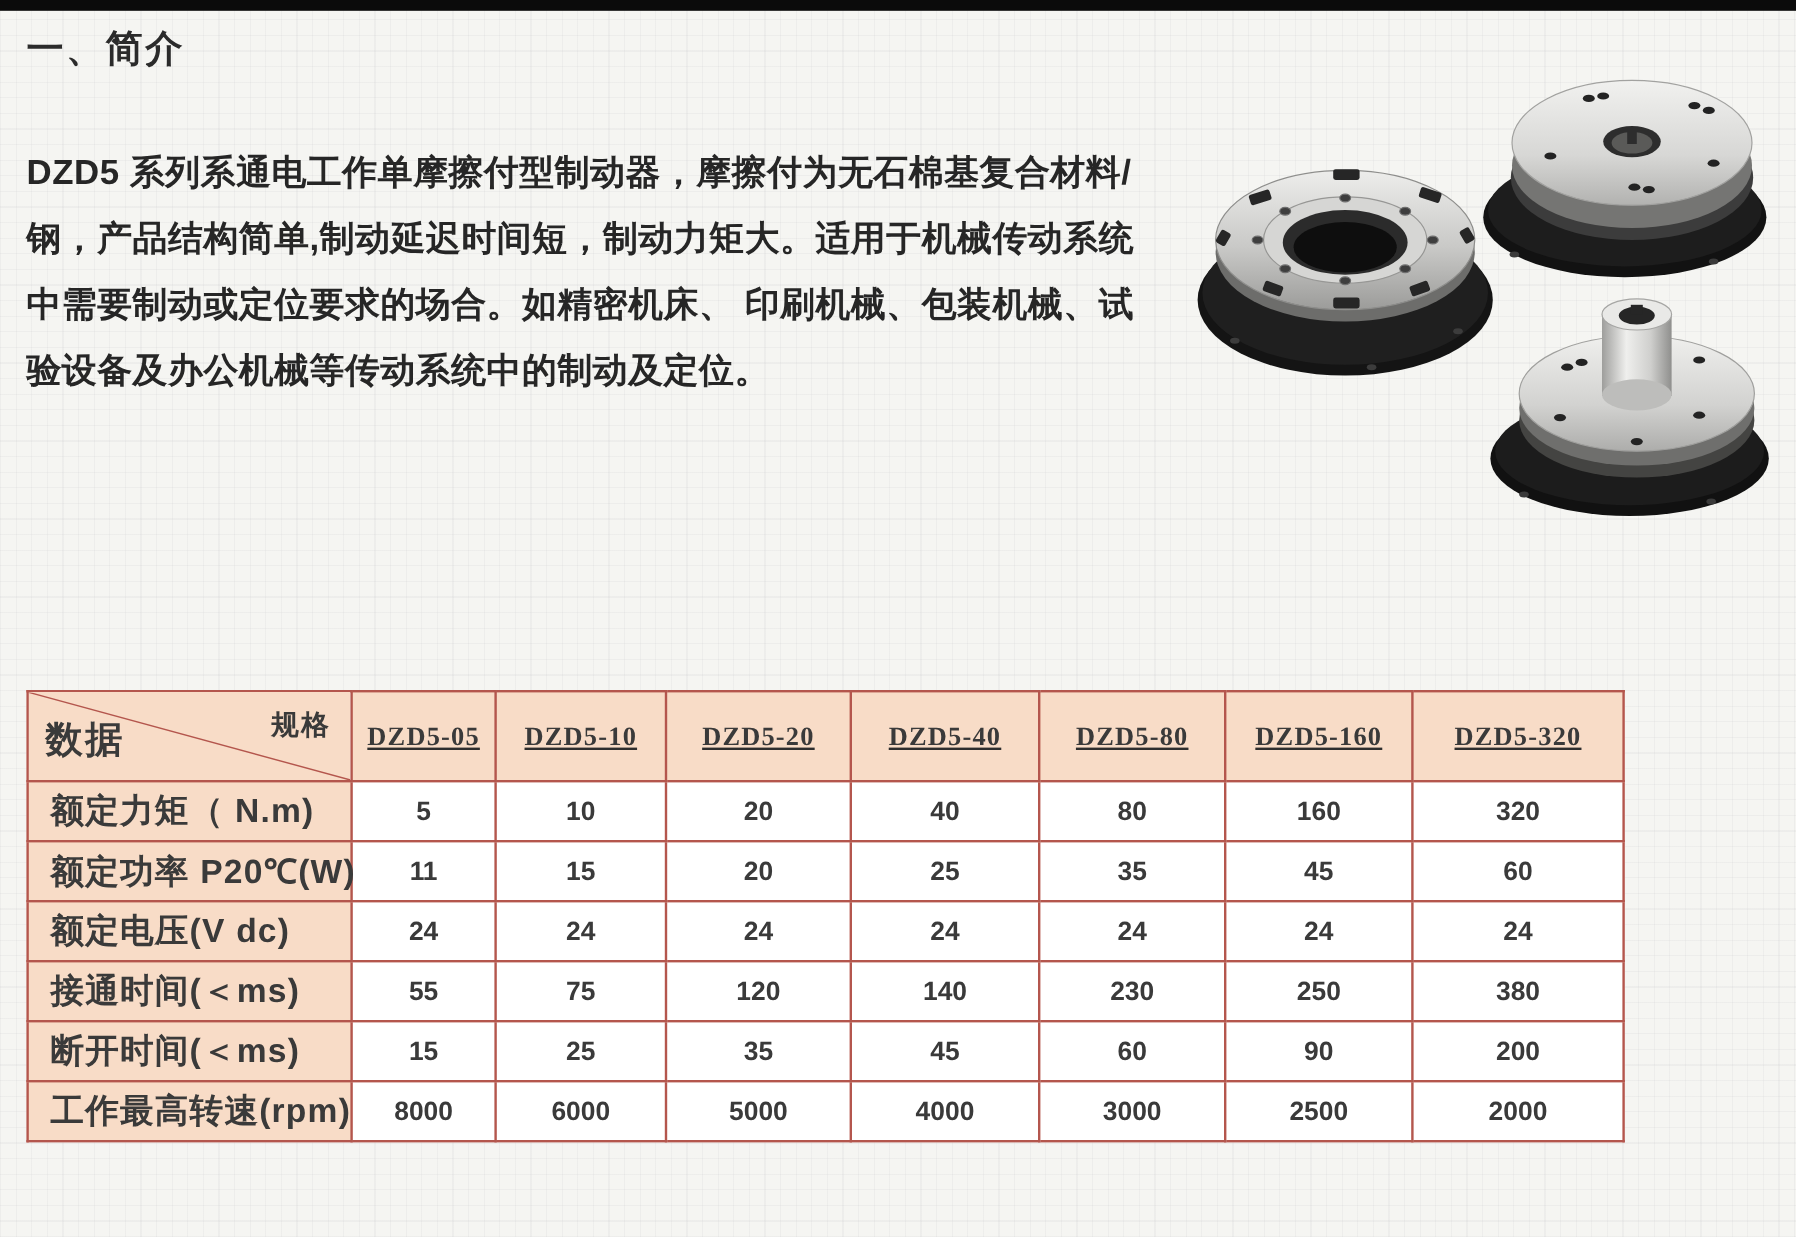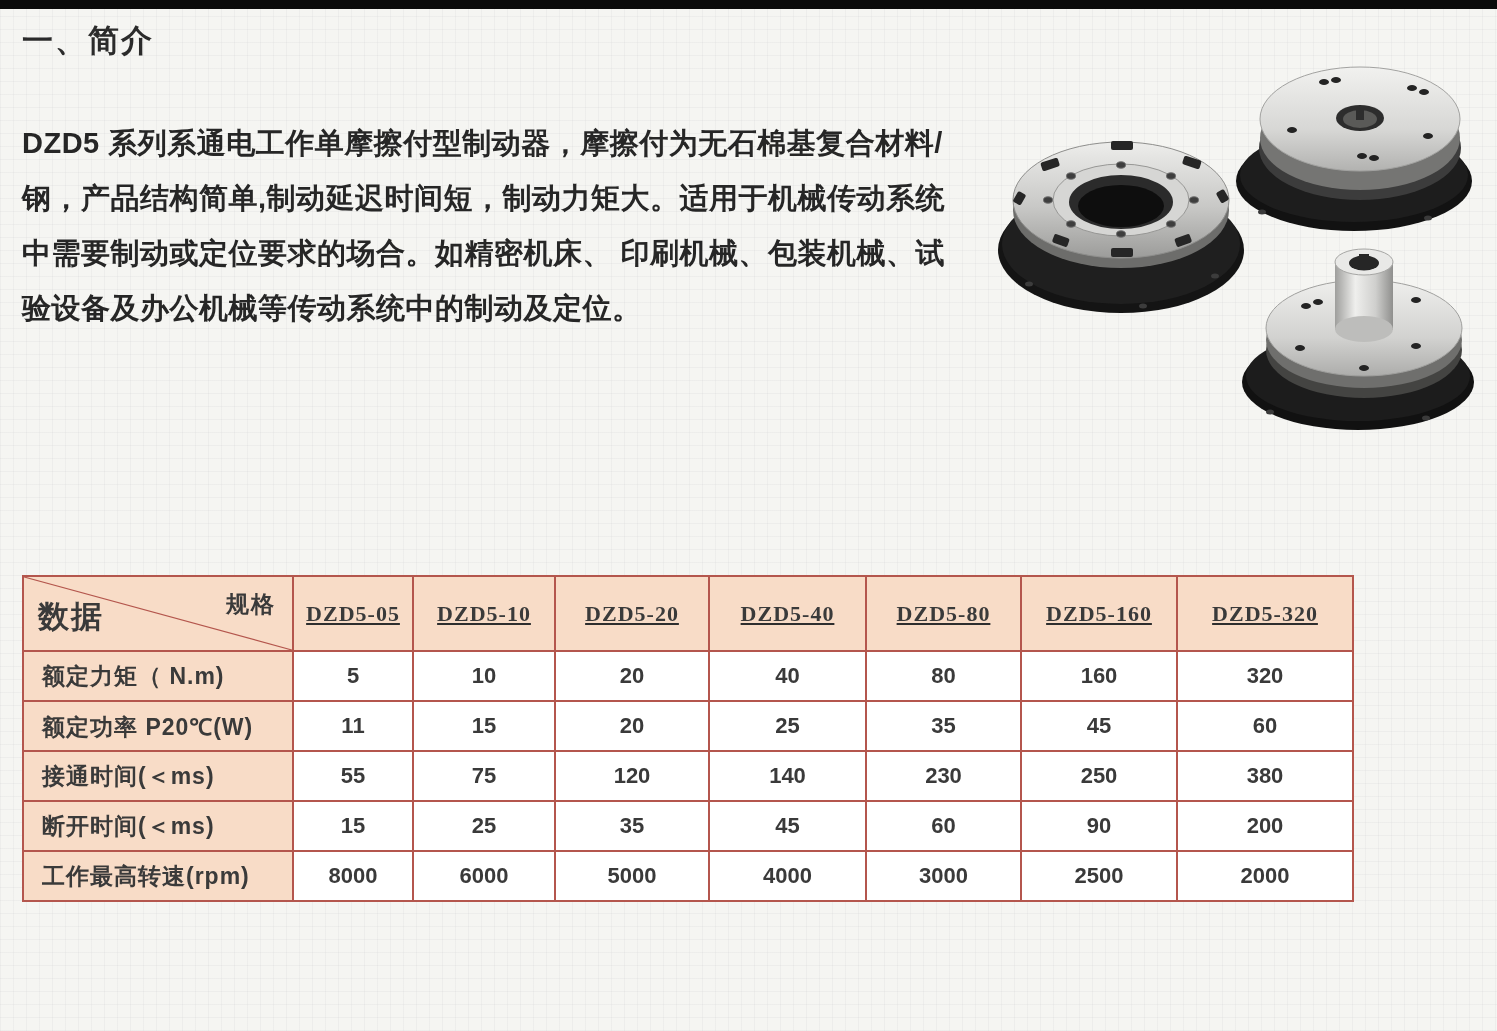--- a/index.html
+++ b/index.html
@@ -54,21 +54,21 @@
   }
   table.spec .head-row { height: 75px; text-decoration: underline; }
   table.spec .data-row { height: 50px; }
   .peach { background: #f8dcc7; }
   .col-head {
     font-family: "Liberation Serif", serif;
     font-size: 22px; font-weight: 600; letter-spacing: 1px;
   }
   .row-label {
     text-align: left !important; padding-left: 18px;
-    font-size: 23px; font-weight: 600; letter-spacing: 1px;
+    font-size: 28px; font-weight: 600; letter-spacing: 1px;
     white-space: nowrap;
   }
   .cell-val { font-size: 22px; font-weight: 600; }
 
   .corner-cell { position: relative; padding: 0; }
   .corner-cell svg { position: absolute; left: 0; top: 0; width: 100%; height: 100%; }
   .corner-spec {
     position: absolute; right: 16px; top: 12px;
     font-size: 23px; font-weight: 600; letter-spacing: 2px;
   }
@@ -242,20 +242,30 @@
         <td class="peach row-label">额定功率 P20℃(W)</td>
         <td class="cell-val">11</td>
         <td class="cell-val">15</td>
         <td class="cell-val">20</td>
         <td class="cell-val">25</td>
         <td class="cell-val">35</td>
         <td class="cell-val">45</td>
         <td class="cell-val">60</td>
       </tr>
 
+      <tr class="data-row">
+        <td class="peach row-label">额定电压(V dc)</td>
+        <td class="cell-val">24</td>
+        <td class="cell-val">24</td>
+        <td class="cell-val">24</td>
+        <td class="cell-val">24</td>
+        <td class="cell-val">24</td>
+        <td class="cell-val">24</td>
+        <td class="cell-val">24</td>
+      </tr>
 
       <tr class="data-row">
         <td class="peach row-label">接通时间(＜ms)</td>
         <td class="cell-val">55</td>
         <td class="cell-val">75</td>
         <td class="cell-val">120</td>
         <td class="cell-val">140</td>
         <td class="cell-val">230</td>
         <td class="cell-val">250</td>
         <td class="cell-val">380</td>

